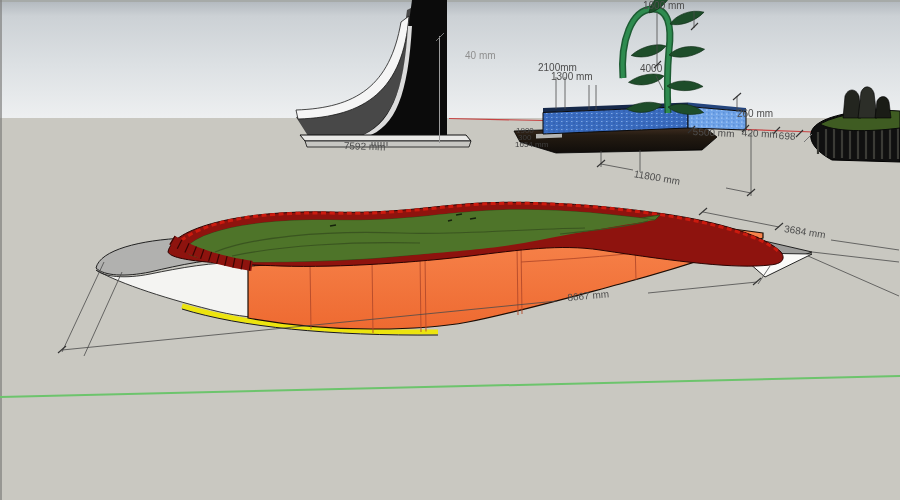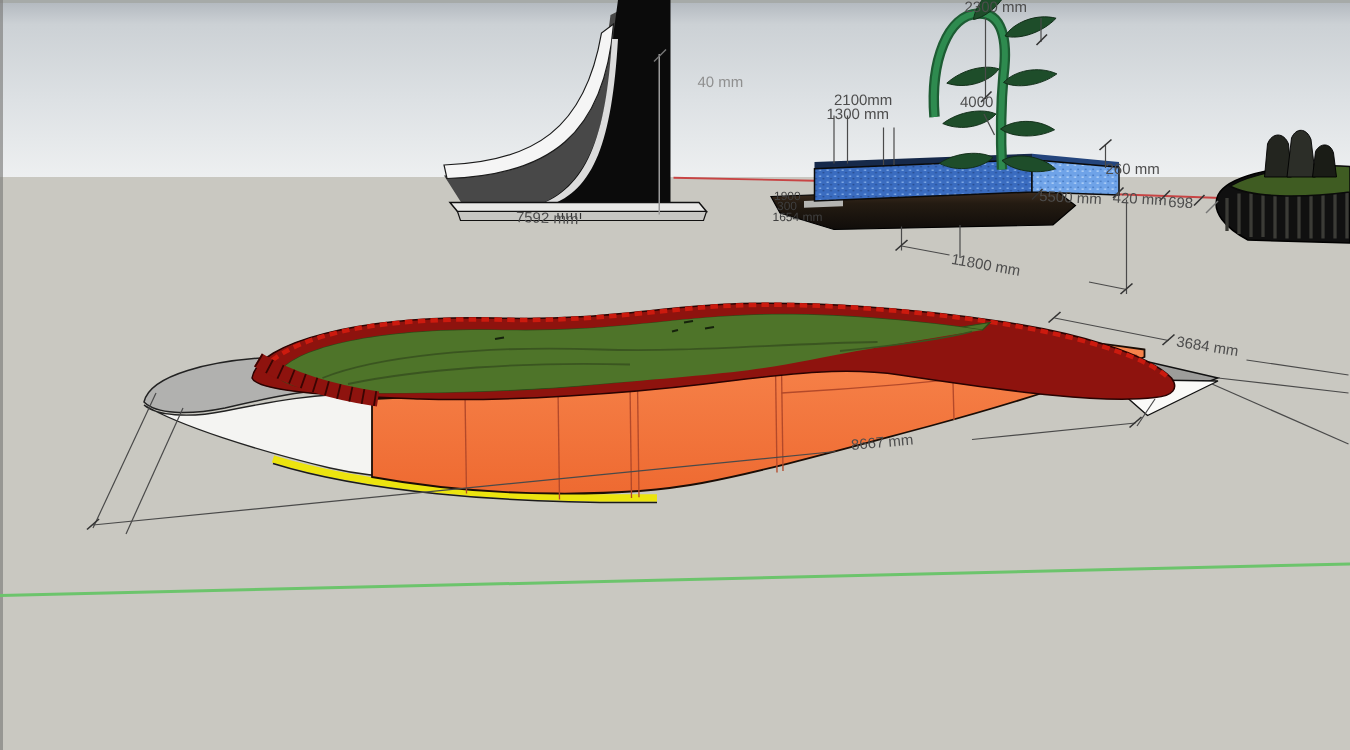--- a/index.html
+++ b/index.html
@@ -216,22 +216,22 @@
         <path d="M753,285 L761,278"></path>
       <path d="M688,133 L695,126"></path>
         <path d="M742,132 L749,125"></path>
       <path d="M773,134 L780,127"></path>
         <path d="M796,137 L803,130"></path>
     </g>
 
     <path d="M0,397 L900,376" stroke="#6cc46c" stroke-width="2"></path>
   </svg>
 
-  <div class="dim" style="left:643px;top:1px">2300 mm</div>
-  <div class="dim" style="left:556px;top:63px">2100mm</div>
+  <div class="dim" style="left:643px;top:1px">1600 mm</div>
+  <div class="dim" style="left:538px;top:63px">2100mm</div>
   <div class="dim" style="left:551px;top:72px">1300 mm</div>
   <div class="dim" style="left:640px;top:64px">4000</div>
   <div class="dim onblack" style="left:441px;top:51px">40 mm</div>
   <div class="dim" style="left:344px;top:141px;transform:rotate(2deg)">7592 mm</div>
   <div class="dim" style="left:737px;top:109px">260 mm</div>
   <div class="dim" style="left:693px;top:127px;transform:rotate(3deg)">5500 mm</div>
   <div class="dim" style="left:742px;top:128px;transform:rotate(3deg)">420 mm</div>
   <div class="dim" style="left:779px;top:131px;transform:rotate(3deg)">698</div>
   <div class="dim small" style="left:516px;top:127px">1900</div>
   <div class="dim small" style="left:518px;top:134px">300</div>

